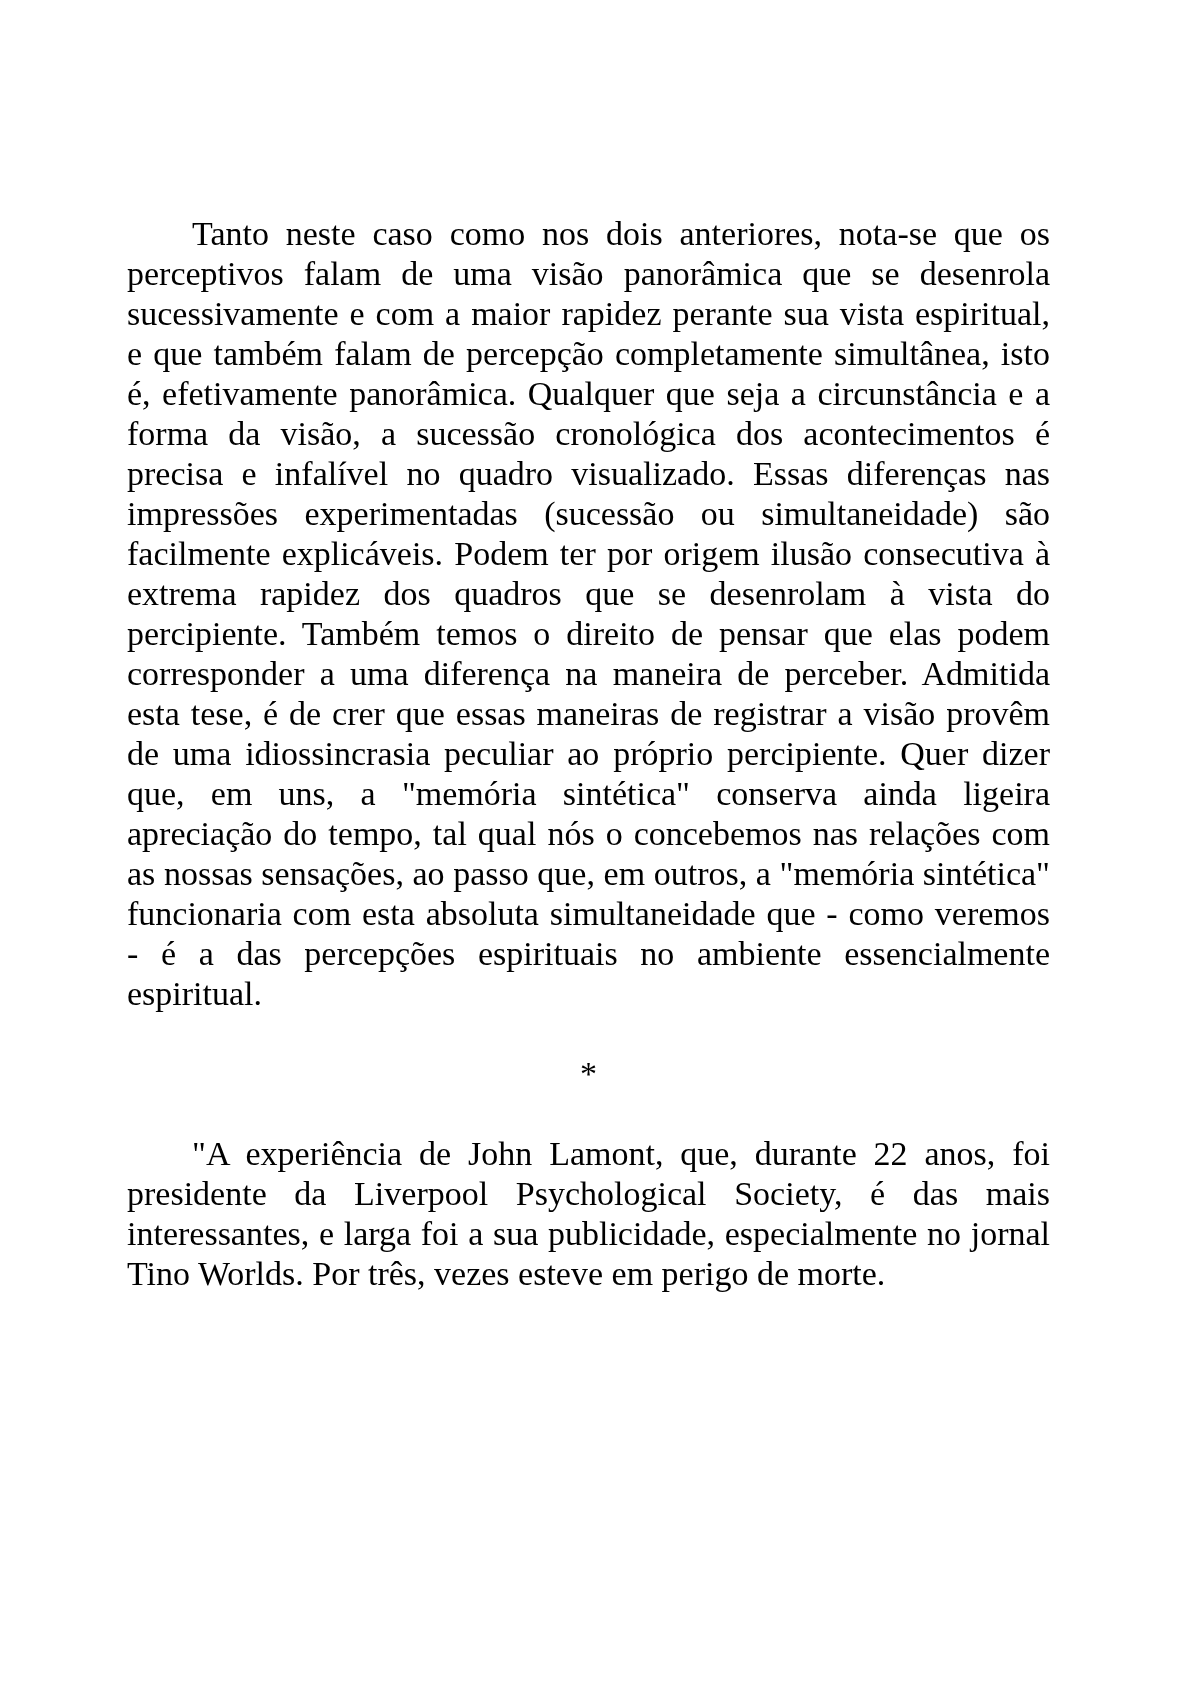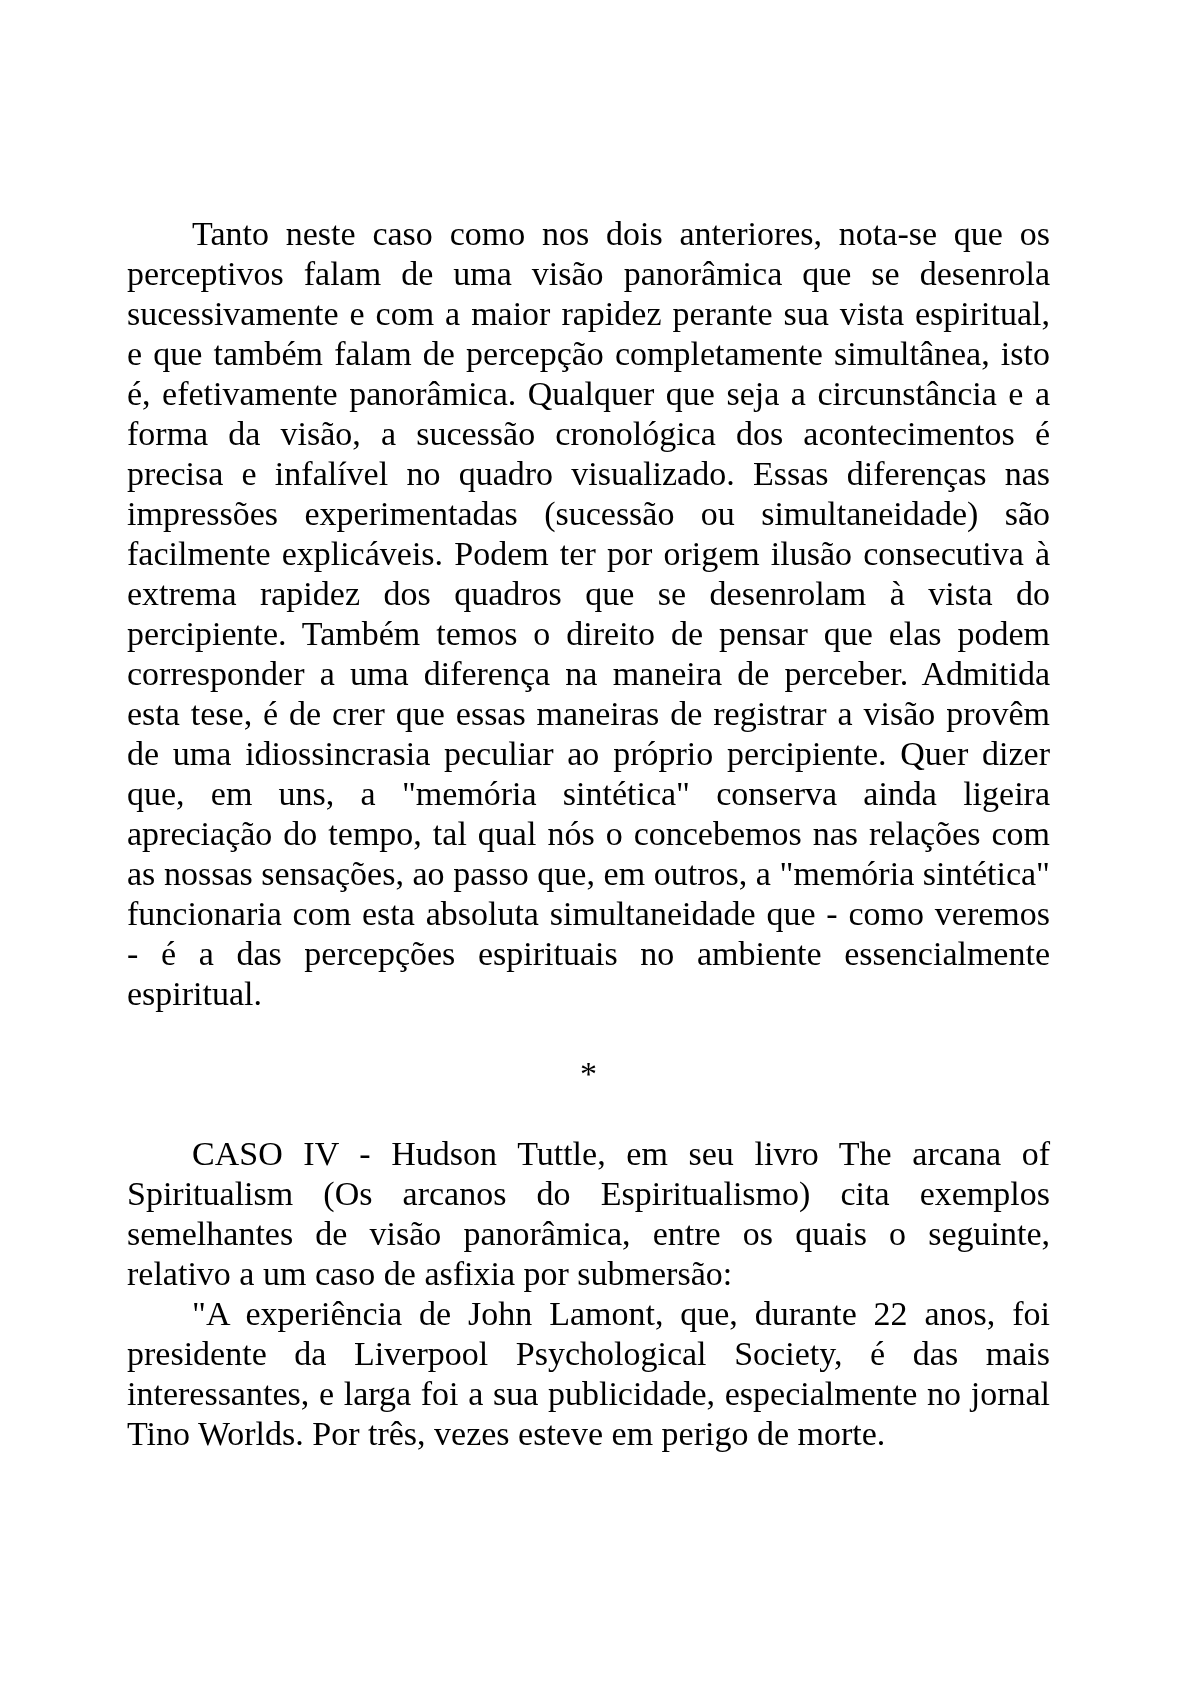--- a/index.html
+++ b/index.html
@@ -40,16 +40,15 @@
     color: #000000;
   }
 </style>
 </head>
 <body>
 
 <div class="page">
   <div class="text-block">
     <p class="para">Tanto neste caso como nos dois anteriores, nota-se que os perceptivos falam de uma visão panorâmica que se desenrola sucessivamente e com a maior rapidez perante sua vista espiritual, e que também falam de percepção completamente simultânea, isto é, efetivamente panorâmica. Qualquer que seja a circunstância e a forma da visão, a sucessão cronológica dos acontecimentos é precisa e infalível no quadro visualizado. Essas diferenças nas impressões experimentadas (sucessão ou simultaneidade) são facilmente explicáveis. Podem ter por origem ilusão consecutiva à extrema rapidez dos quadros que se desenrolam à vista do percipiente. Também temos o direito de pensar que elas podem corresponder a uma diferença na maneira de perceber. Admitida esta tese, é de crer que essas maneiras de registrar a visão provêm de uma idiossincrasia peculiar ao próprio percipiente. Quer dizer que, em uns, a "memória sintética" conserva ainda ligeira apreciação do tempo, tal qual nós o concebemos nas relações com as nossas sensações, ao passo que, em outros, a "memória sintética" funcionaria com esta absoluta simultaneidade que - como veremos - é a das percepções espirituais no ambiente essencialmente espiritual.</p>
     <p class="separator">*</p>
-    <p class="para">CASO IV - Hudson Tuttle, em seu livro The arcana of Spiritualism (Os arcanos do Espiritualismo) cita exemplos semelhantes de visão panorâmica, entre os quais o seguinte, relativo a um caso de asfixia por submersão:</p>
     <p class="para">"A experiência de John Lamont, que, durante 22 anos, foi presidente da Liverpool Psychological Society, é das mais interessantes, e larga foi a sua publicidade, especialmente no jornal Tino Worlds. Por três, vezes esteve em perigo de morte.</p>
   </div>
 </div>
 
 </body></html>

